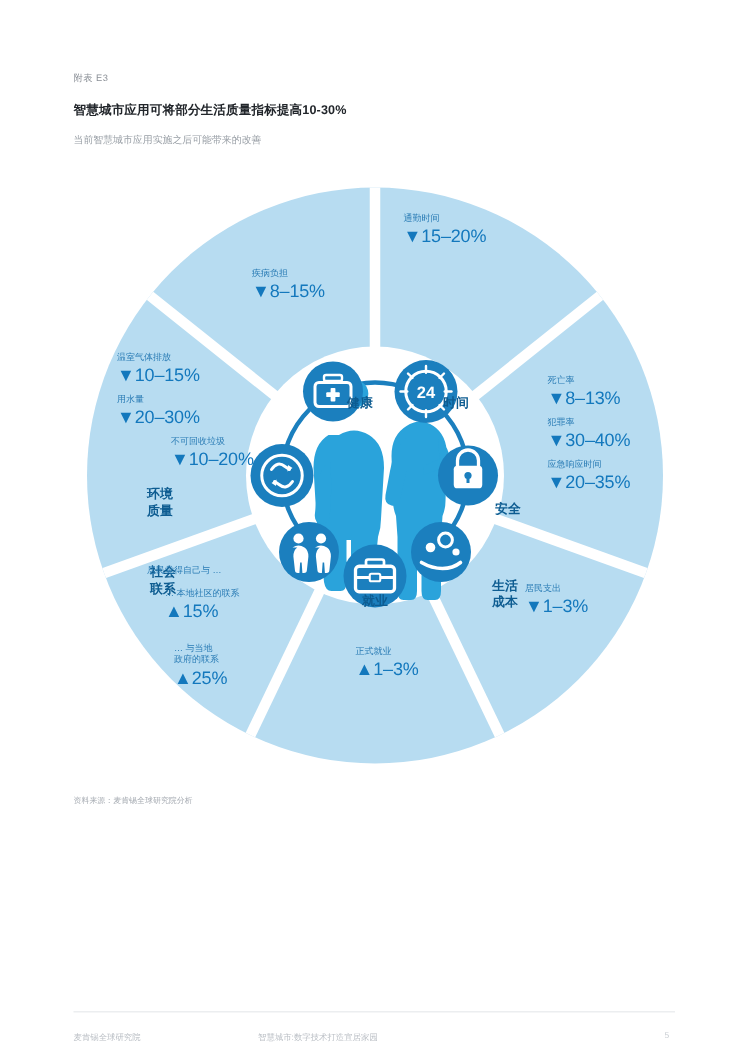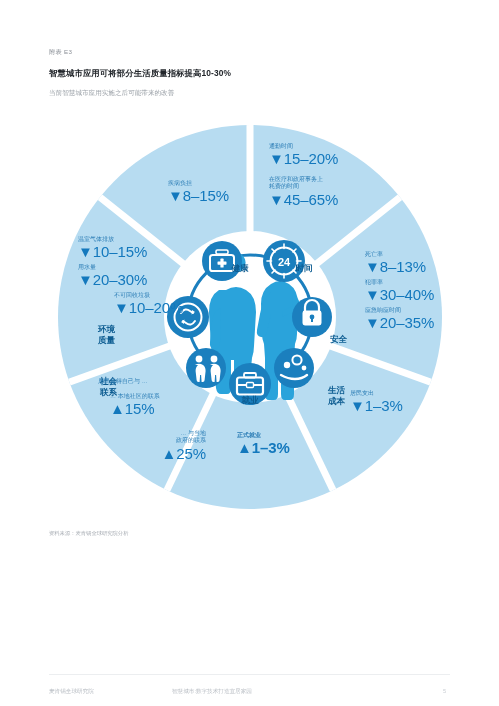--- a/index.html
+++ b/index.html
@@ -61,26 +61,26 @@
     color: #1f6fa8;
     line-height: 1.22;
     white-space: nowrap;
   }
   .lbl .cap {
     font-size: 6.0px;
     color: #2a7cb5;
     display: block;
   }
   .lbl .val {
-    font-size: 15px;
+    font-size: 12px;
     color: #1378bd;
     display: block;
     letter-spacing: -0.1px;
   }
-  .lbl.right { text-align: right; }
+  .lbl.right { text-align: left; }
 
   .cat {
     position: absolute;
     font-size: 8.6px;
     font-weight: bold;
     color: #0d5c91;
     line-height: 1.25;
     white-space: nowrap;
     margin-top: 36px;
   }
@@ -270,45 +270,40 @@
 
     <div class="lbl" style="left:128px; top:68px;">
       <span class="cap">疾病负担</span>
       <span class="val">▼8–15%</span>
     </div>
 
     <div class="lbl" style="left:229px; top:31px;">
       <span class="cap">通勤时间</span>
       <span class="val">▼15–20%</span>
     </div>
-    <div class="lbl" style="left:229px; top:64px;">
-      <span class="cap">在医疗和政府事务上</span>
-      <span class="cap">耗费的时间</span>
-      <span class="val">▼45–65%</span>
-    </div>
 
     <div class="lbl" style="left:325px; top:139px;">
       <span class="cap">死亡率</span>
       <span class="val">▼8–13%</span>
     </div>
     <div class="lbl" style="left:325px; top:167px;">
       <span class="cap">犯罪率</span>
       <span class="val">▼30–40%</span>
     </div>
     <div class="lbl" style="left:325px; top:195px;">
       <span class="cap">应急响应时间</span>
       <span class="val">▼20–35%</span>
     </div>
 
     <div class="lbl" style="left:310px; top:278px;">
       <span class="cap">居民支出</span>
       <span class="val">▼1–3%</span>
     </div>
 
-    <div class="lbl" style="left:197px; top:320px;font-weight:bold;">
+    <div class="lbl" style="left:197px; top:320px;">
       <span class="cap">正式就业</span>
       <span class="val">▲1–3%</span>
     </div>
 
     <div class="lbl" style="left:58px; top:266px;">
       <span class="cap">居民觉得自己与 …</span>
     </div>
     <div class="lbl" style="left:70px; top:281px;">
       <span class="cap">… 本地社区的联系</span>
       <span class="val">▲15%</span>

